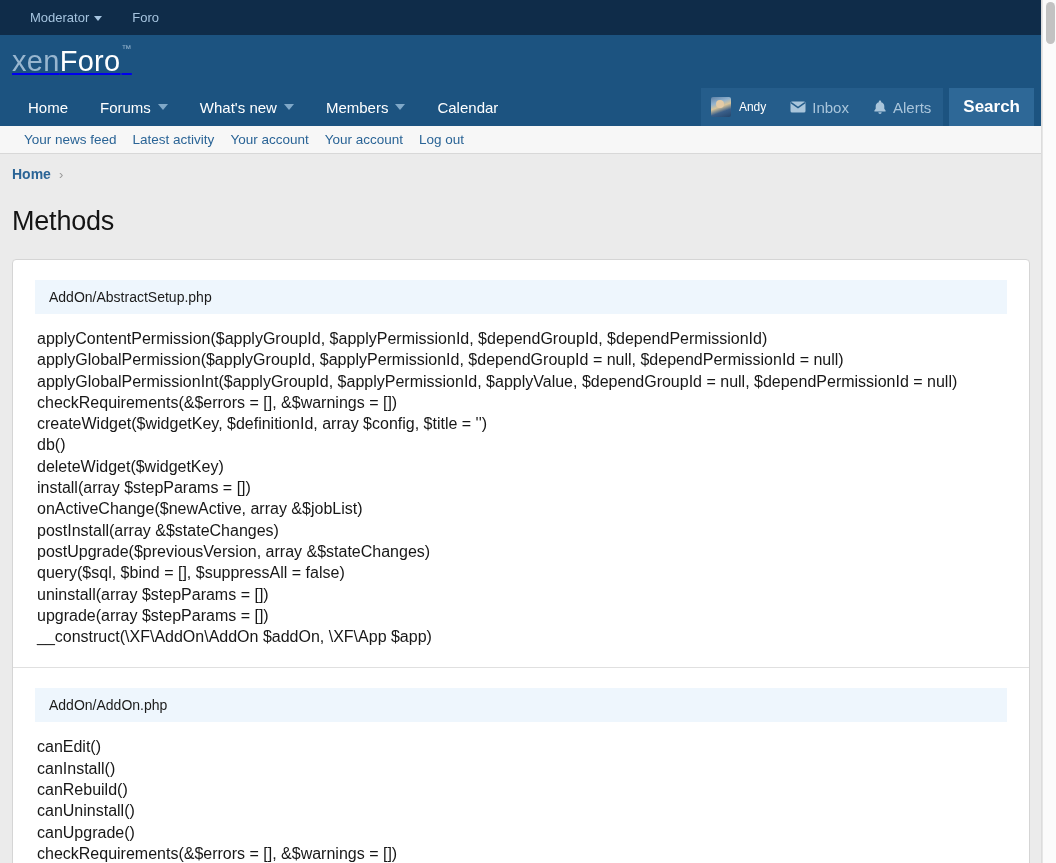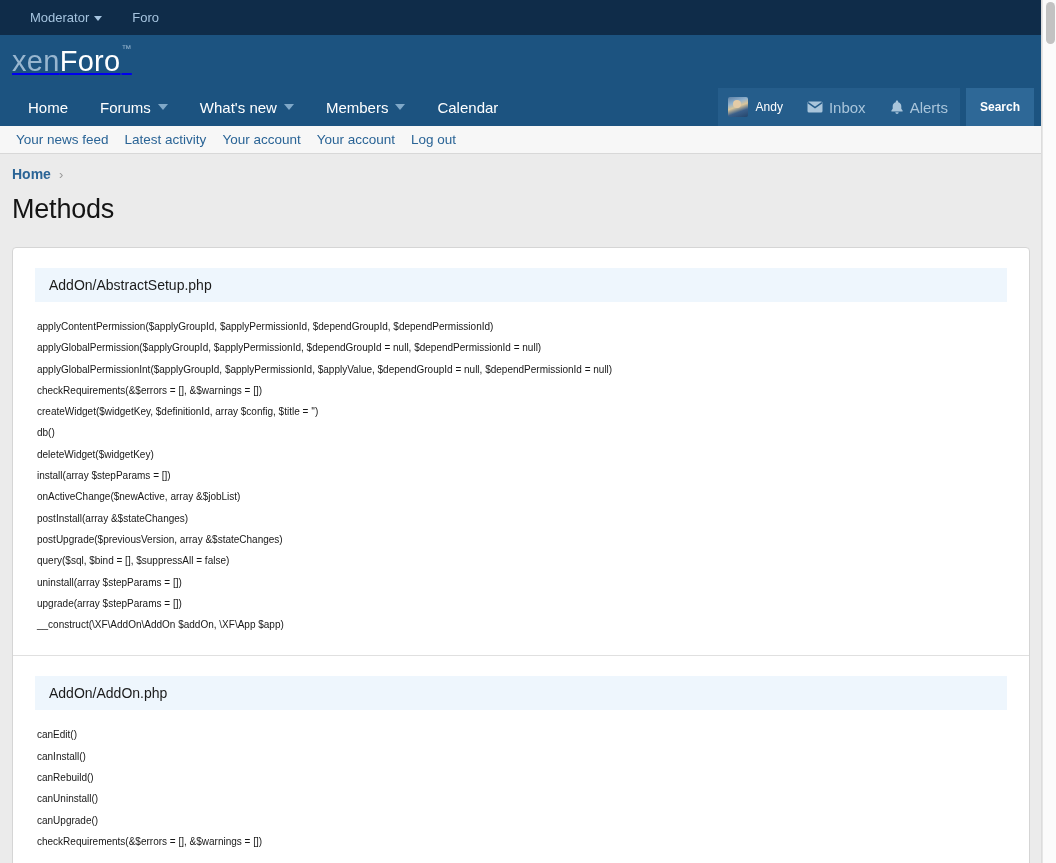--- a/index.html
+++ b/index.html
@@ -160,37 +160,37 @@
     text-decoration: none;
     background: #255d8b;
     white-space: nowrap;
     text-align: center;
   }
   .navright .search-btn {
     display: flex;
     align-items: center;
     padding: 0 14px;
     color: #ffffff;
-    font-size: 12px;
+    font-size: 17px;
     font-weight: bold;
     text-decoration: none;
     background: #2e6897;
     margin-left: 6px;
     white-space: nowrap;
   }
   .icon-svg { display: block; }
 
   
   .subnav {
     height: 28px;
     background: #f7f7f7;
     border-bottom: 1px solid #d8d8d8;
     display: flex;
     align-items: center;
-    padding-left: 8px;
+    padding-left: 16px;
   }
   .subnav a {
     color: #2a6496;
     font-size: 13.5px;
     text-decoration: none;
     padding: 0 8px;
     white-space: nowrap;
   }
 
   
@@ -213,21 +213,21 @@
   }
   .crumb-sep {
     color: #9a9a9a;
     font-size: 13px;
     line-height: 1;
   }
   .page-title {
     font-size: 27px;
     font-weight: normal;
     color: #141414;
-    margin: 8px 0 22px 0;
+    margin: 20px 0 22px 0;
     letter-spacing: -0.2px;
   }
 
   .panel {
     background: #ffffff;
     border: 1px solid #d5d5d5;
     border-radius: 4px;
     overflow: hidden;
   }
   .block {
@@ -240,21 +240,21 @@
     background: #eef6fd;
     color: #1b1b1b;
     font-size: 14px;
     padding: 9px 14px;
     margin: 10px 0 14px 0;
   }
   .methods {
     padding: 0 2px;
   }
   .method {
-    font-size: 10px;
+    font-size: 16px;
     color: #171717;
     line-height: 21.3px;
     white-space: nowrap;
     font-family: "Liberation Sans", sans-serif;
   }
 
   
   .scroll-track {
     position: absolute;
     right: 0; top: 0;

